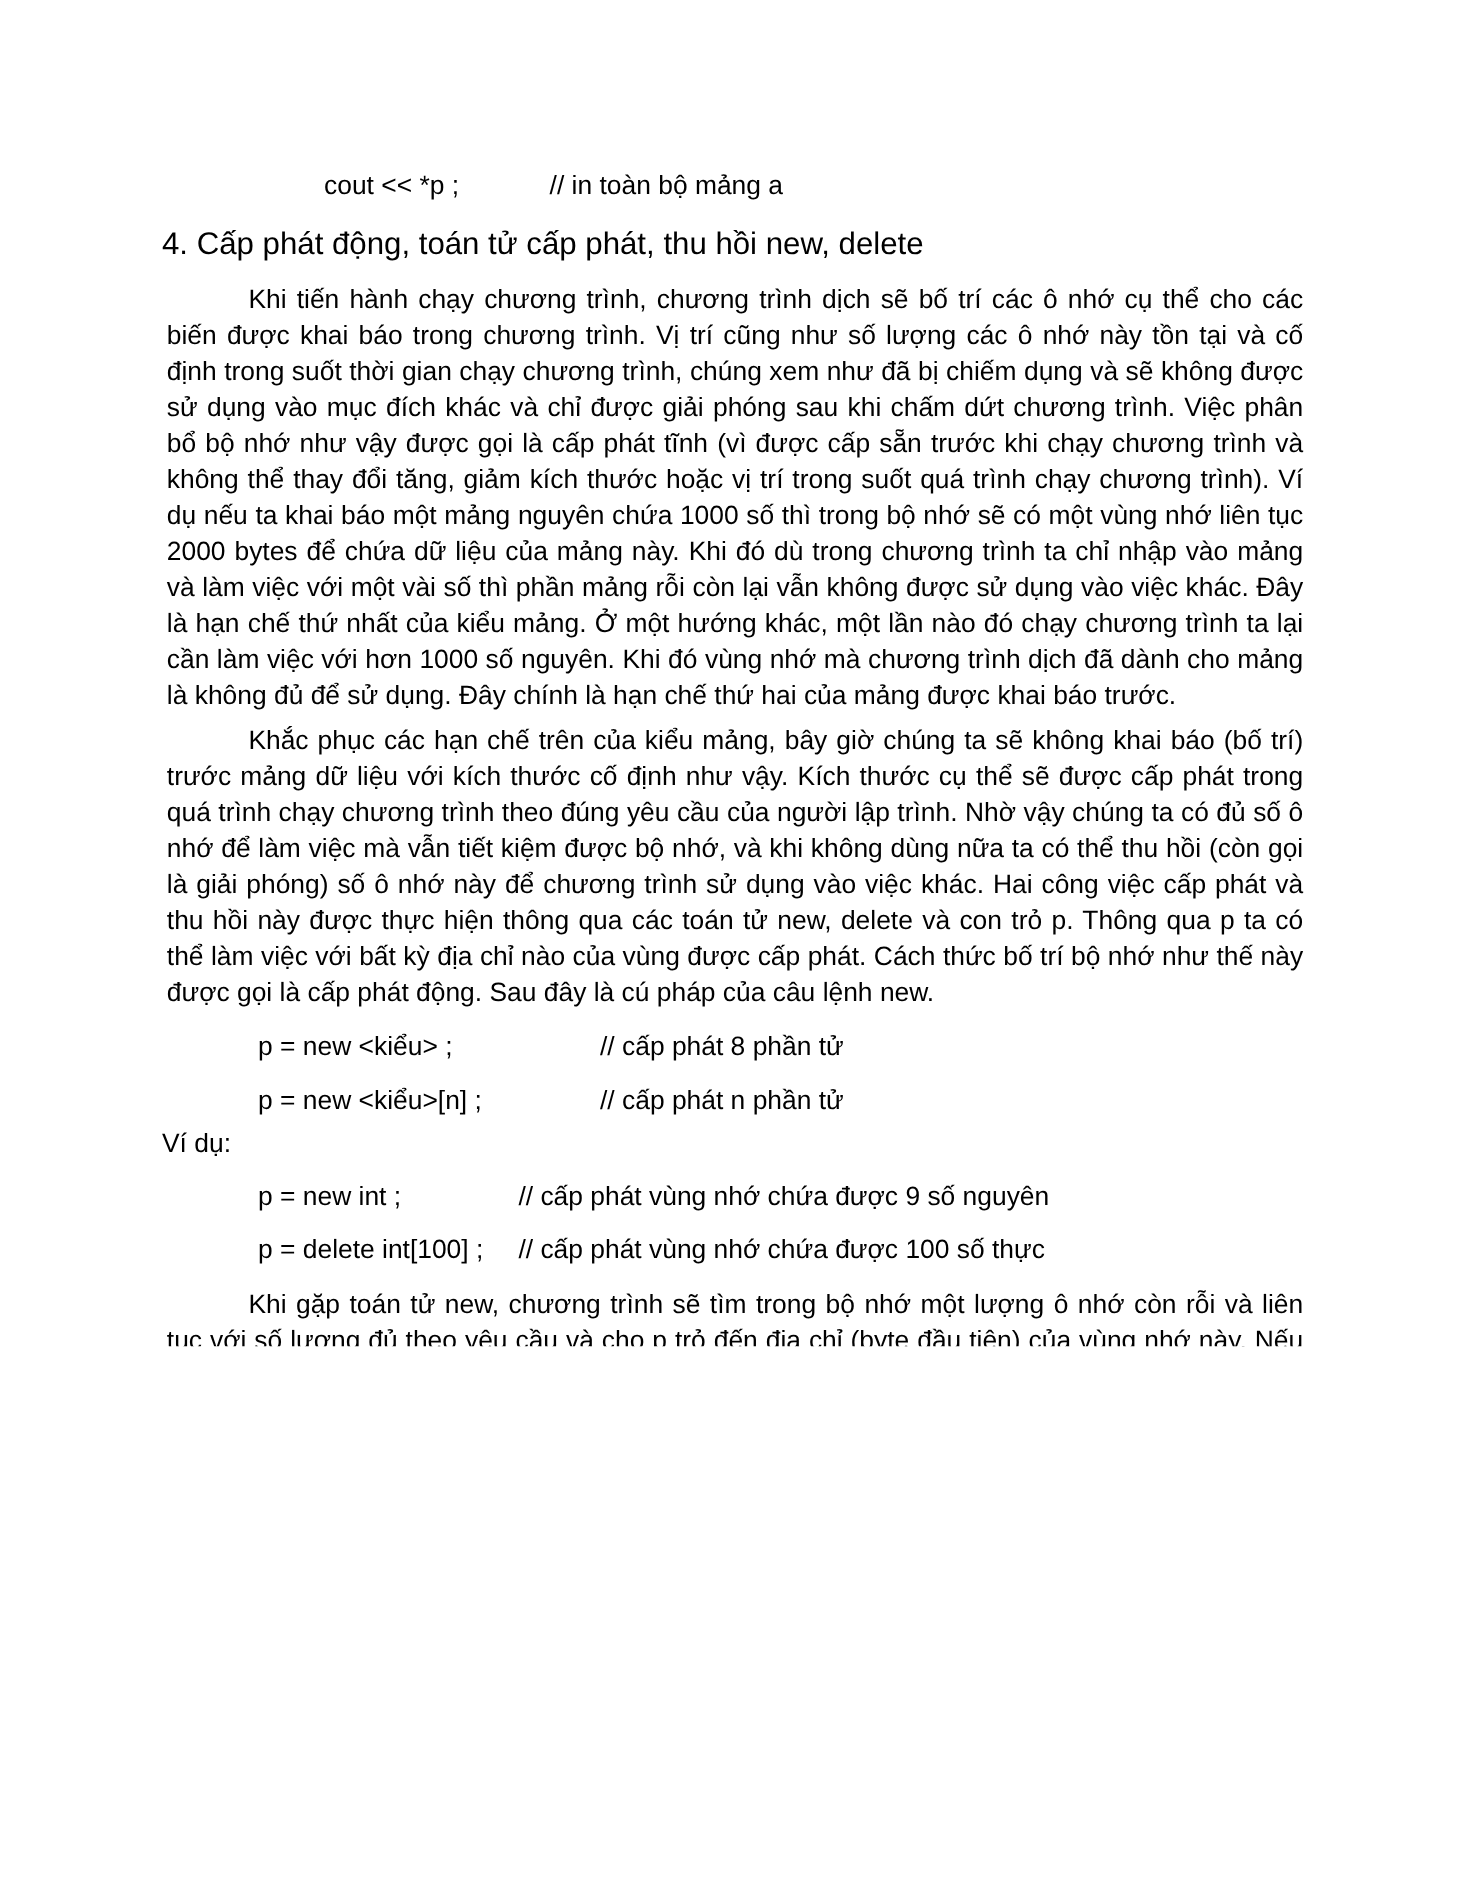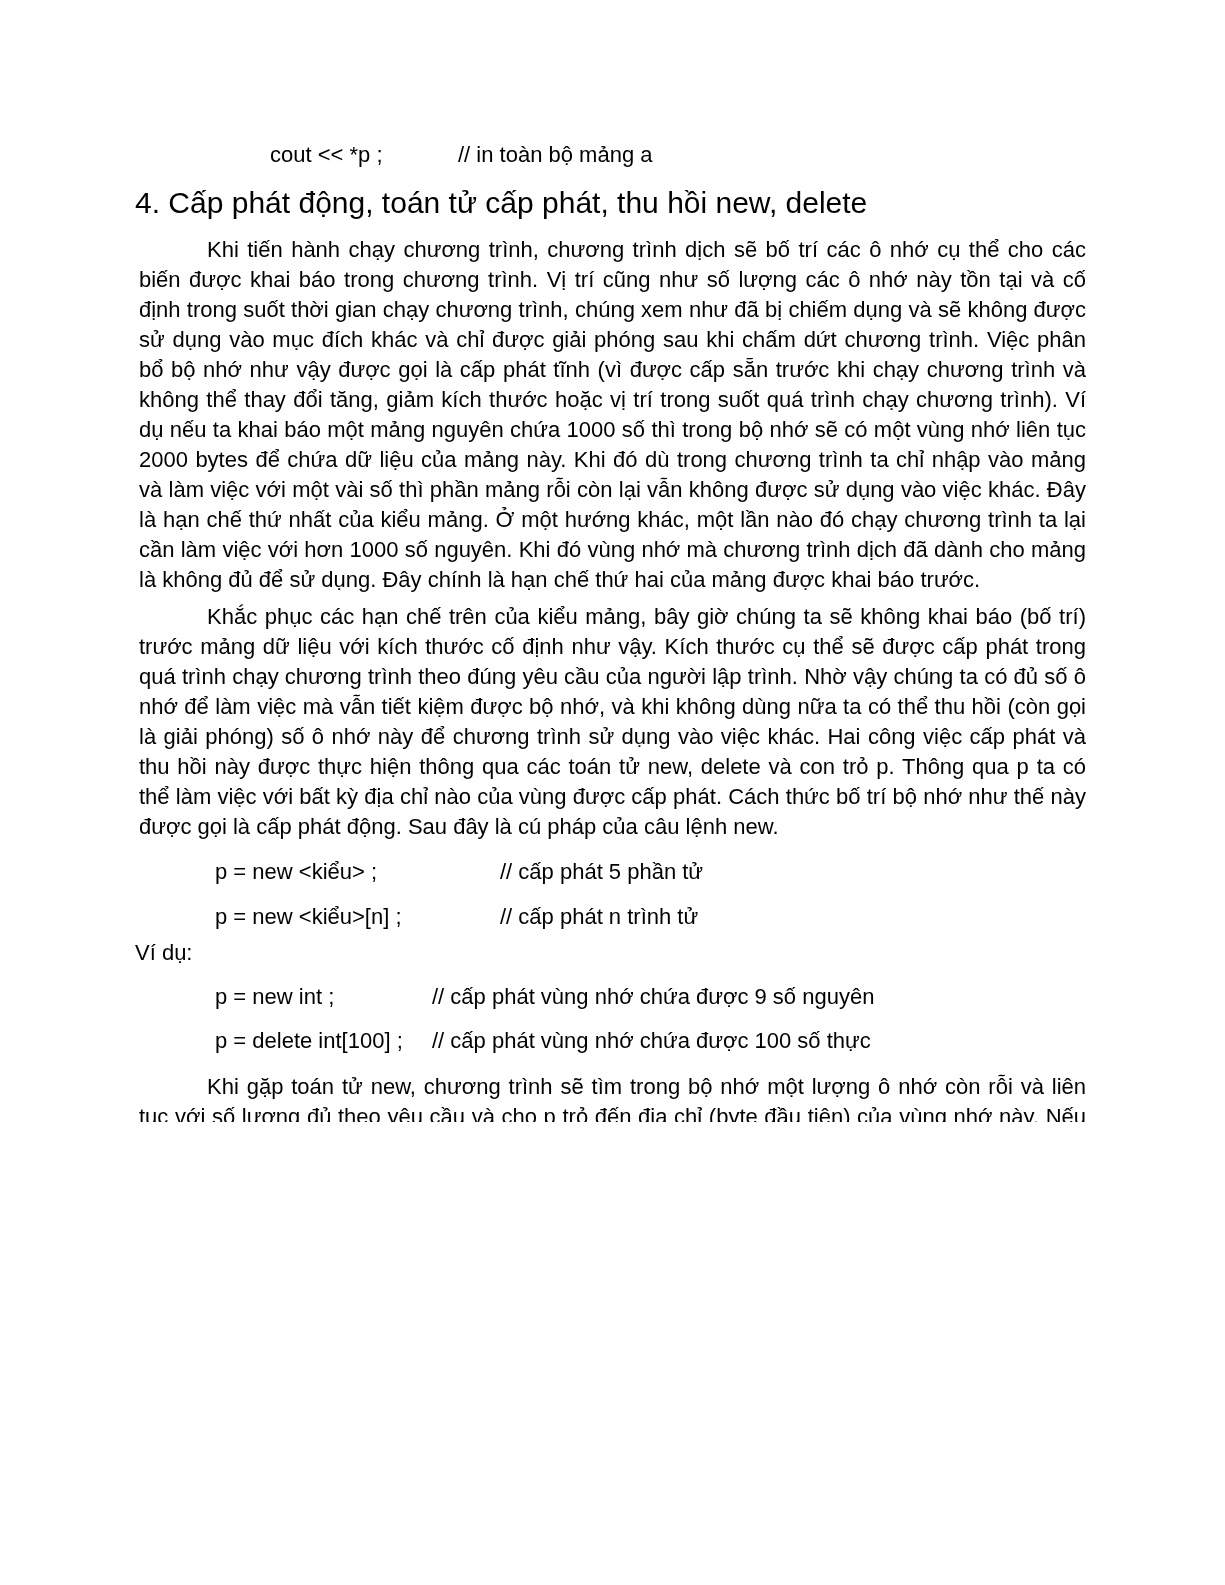--- a/index.html
+++ b/index.html
@@ -14,21 +14,21 @@
   .content{
     position:absolute;left:135px;top:140px;width:955px;
   }
   .para{
     margin:4px;text-align:justify;text-indent:68px;
   }
   .para1{margin-top:17px;}
   .para2{margin-top:7px;}
   .para3{margin-top:16px;}
   .heading{
-    margin:18px 0 0 0;font-size:30px;font-weight:normal;line-height:30px;
+    margin:18px 0 0 0;font-size:26px;font-weight:normal;line-height:30px;
   }
   .codeline{display:flex;margin:0;white-space:pre;}
   .codeline .code{flex:0 0 auto;}
   .top-code{padding-left:135px;}
   .top-code .code{width:188px;}
   .syntax{padding-left:80px;margin-top:15px;}
   .syntax .code{width:285px;}
   .example{padding-left:80px;margin-top:14px;}
   .example .code{width:217px;}
   .plain-code{padding-left:80px;margin-top:16px;text-align:center;}
@@ -53,25 +53,25 @@
     </div>
 
     <h2 class="heading">4. Cấp phát động, toán tử cấp phát, thu hồi new, delete</h2>
 
     <p class="para para1">Khi tiến hành chạy chương trình, chương trình dịch sẽ bố trí các ô nhớ cụ thể cho các biến được khai báo trong chương trình. Vị trí cũng như số lượng các ô nhớ này tồn tại và cố định trong suốt thời gian chạy chương trình, chúng xem như đã bị chiếm dụng và sẽ không được sử dụng vào mục đích khác và chỉ được giải phóng sau khi chấm dứt chương trình. Việc phân bổ bộ nhớ như vậy được gọi là cấp phát tĩnh (vì được cấp sẵn trước khi chạy chương trình và không thể thay đổi tăng, giảm kích thước hoặc vị trí trong suốt quá trình chạy chương trình). Ví dụ nếu ta khai báo một mảng nguyên chứa 1000 số thì trong bộ nhớ sẽ có một vùng nhớ liên tục 2000 bytes để chứa dữ liệu của mảng này. Khi đó dù trong chương trình ta chỉ nhập vào mảng và làm việc với một vài số thì phần mảng rỗi còn lại vẫn không được sử dụng vào việc khác. Đây là hạn chế thứ nhất của kiểu mảng. Ở một hướng khác, một lần nào đó chạy chương trình ta lại cần làm việc với hơn 1000 số nguyên. Khi đó vùng nhớ mà chương trình dịch đã dành cho mảng là không đủ để sử dụng. Đây chính là hạn chế thứ hai của mảng được khai báo trước.</p>
 
     <p class="para para2">Khắc phục các hạn chế trên của kiểu mảng, bây giờ chúng ta sẽ không khai báo (bố trí) trước mảng dữ liệu với kích thước cố định như vậy. Kích thước cụ thể sẽ được cấp phát trong quá trình chạy chương trình theo đúng yêu cầu của người lập trình. Nhờ vậy chúng ta có đủ số ô nhớ để làm việc mà vẫn tiết kiệm được bộ nhớ, và khi không dùng nữa ta có thể thu hồi (còn gọi là giải phóng) số ô nhớ này để chương trình sử dụng vào việc khác. Hai công việc cấp phát và thu hồi này được thực hiện thông qua các toán tử new, delete và con trỏ p. Thông qua p ta có thể làm việc với bất kỳ địa chỉ nào của vùng được cấp phát. Cách thức bố trí bộ nhớ như thế này được gọi là cấp phát động. Sau đây là cú pháp của câu lệnh new.</p>
 
     <div class="codeline syntax">
       <span class="code">p = new &lt;kiểu&gt; ;</span>
-      <span class="comment">// cấp phát 5 phần tử</span>
+      <span class="comment">// cấp phát 8 phần tử</span>
     </div>
     <div class="codeline syntax">
       <span class="code">p = new &lt;kiểu&gt;[n] ;</span>
-      <span class="comment">// cấp phát n trình tử</span>
+      <span class="comment">// cấp phát n phần tử</span>
     </div>
 
     <p class="label">Ví dụ:</p>
 
     <div class="codeline example">
       <span class="code">p = new int ;</span>
       <span class="comment">// cấp phát vùng nhớ chứa được 9 số nguyên</span>
     </div>
     <div class="codeline example">
       <span class="code">p = delete int[100] ;</span>

